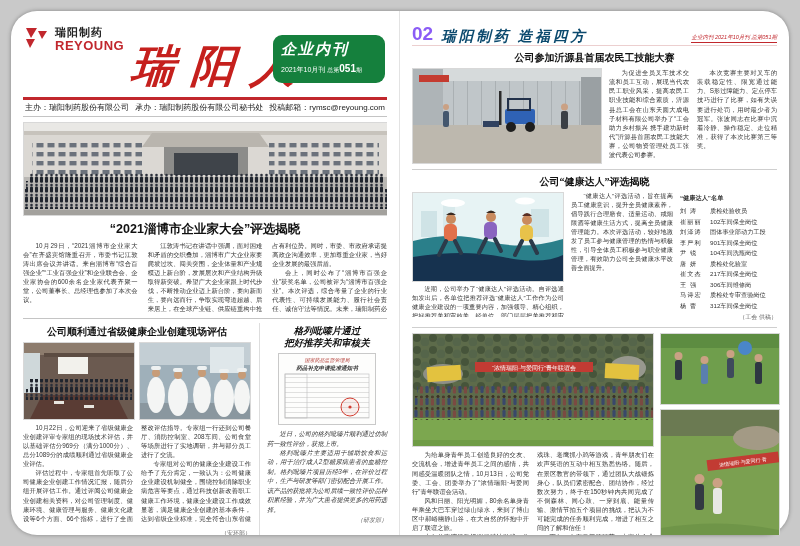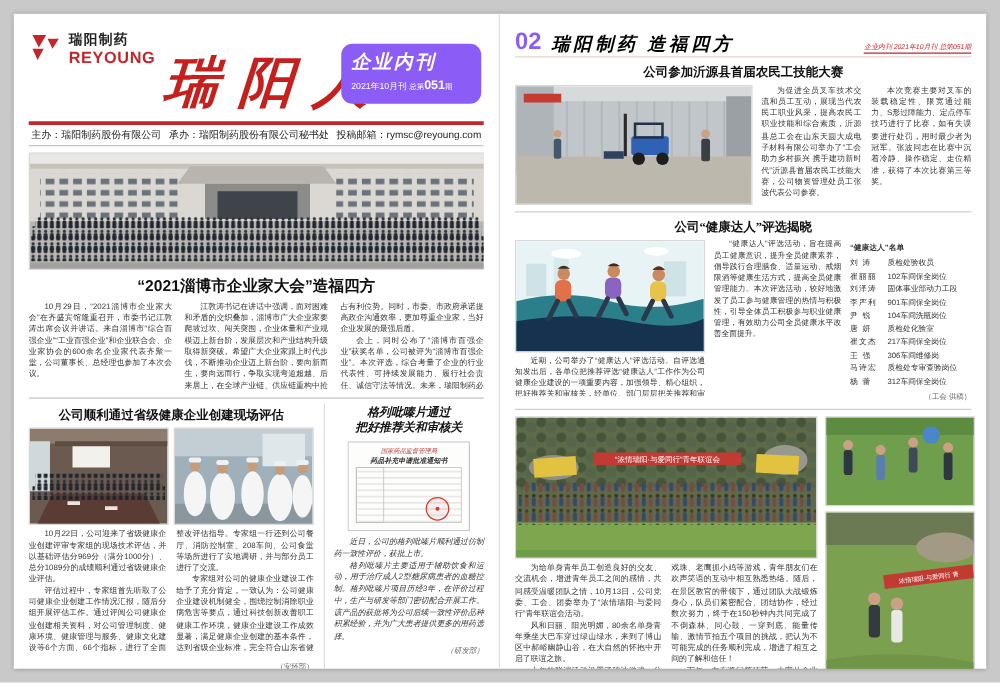--- a/index.html
+++ b/index.html
@@ -1,27 +1,27 @@
 <!DOCTYPE html>
 <html><head>
 <meta charset="utf-8">
 <style>
   html,body{margin:0;padding:0;}
   body{width:800px;height:546px;background:#c9c9c9;font-family:"Liberation Sans","DejaVu Sans",sans-serif;overflow:hidden;}
-  .spread{width:778px;height:524px;margin:11px auto;background:#ffffff;display:flex;box-shadow:0 0 4px rgba(0,0,0,.35);}
+  .spread{width:778px;height:524px;margin:11px auto;background:#ffffff;display:flex;box-shadow:0 0 4px rgba(0,0,0,.35);border-radius:26px;}
   .page{width:389px;height:524px;box-sizing:border-box;padding:8px 12px;overflow:hidden;position:relative;}
   .page-left{border-right:1px solid #e3e3e3;}
   
   .masthead{position:relative;height:76px;}
   .logo{position:absolute;left:2px;top:8px;display:flex;align-items:flex-start;gap:4px;}
   .logo-text{line-height:1.05;}
   .logo-cn{font-size:11px;font-weight:bold;color:#222;letter-spacing:1px;}
   .logo-en{font-size:13px;font-weight:bold;color:#c1272d;letter-spacing:.5px;}
   .paper-title{position:absolute;left:108px;top:18px;margin:0;font-family:"Liberation Serif","DejaVu Serif",serif;font-style:italic;font-weight:bold;font-size:44px;color:#c5201d;letter-spacing:16px;transform:skewX(-4deg);}
-  .issue-box{position:absolute;right:2px;top:16px;width:112px;height:48px;background:#8b5cf6;border-radius:9px;color:#fff;padding:5px 8px;box-sizing:border-box;}
+  .issue-box{position:absolute;right:2px;top:16px;width:112px;height:48px;background:#15803d;border-radius:9px;color:#fff;padding:5px 8px;box-sizing:border-box;}
   .issue-kind{font-family:"Liberation Serif","DejaVu Serif",serif;font-style:italic;font-weight:bold;font-size:15px;letter-spacing:2px;}
   .issue-line2{font-size:7px;margin-top:4px;white-space:nowrap;}
   .issue-no{font-size:6px;} .issue-no b{font-size:10px;}
   .rule-red{height:2.5px;background:#c1272d;margin-top:2px;}
   .pub-row{display:flex;justify-content:space-between;align-items:center;height:16px;font-size:8px;color:#222;padding:0 2px;}
   .rule-gray{height:1px;background:#c4c4c4;}
   
   figure{margin:0;} svg{display:block;}
   .photo{border:1px solid #d8d8d8;}
   
@@ -37,21 +37,21 @@
   .sec-a2{width:228px;}
   .a2-photos{display:flex;gap:4px;margin:2px 0 3px;}
   .a2-body{height:104px;}
   .sec-a3{flex:1;border-left:1px solid #ddd;padding-left:7px;font-style:italic;}
   .a3-head{margin:2px 0 3px;text-align:center;font-size:9.5px;font-weight:bold;line-height:1.35;color:#111;}
   .cert-wrap{display:flex;justify-content:center;margin:2px 0 4px;}
   .a3-body p{margin:0;text-indent:2em;font-size:6.3px;line-height:1.5;text-align:justify;color:#333;}
   
   .p2-header{display:flex;align-items:flex-end;height:24px;border-bottom:1px solid #eccfcf;padding-bottom:2px;}
   .p2-no{font-family:Liberation Sans, sans-serif;font-size:19px;font-weight:bold;color:#8b5cf6;line-height:1;}
-  .p2-slogan{font-family:"Liberation Serif","DejaVu Serif",serif;font-style:italic;font-weight:bold;font-size:14.5px;color:#000000;margin-left:8px;letter-spacing:3px;line-height:1;}
+  .p2-slogan{font-family:"Liberation Serif","DejaVu Serif",serif;font-style:italic;font-weight:bold;font-size:14.5px;color:#0c4a6e;margin-left:8px;letter-spacing:3px;line-height:1;}
   .p2-issue{margin-left:auto;font-size:5.5px;color:#c1272d;border-bottom:1px solid #c1272d;padding-bottom:1px;font-style:italic;}
   .b1-row{display:flex;gap:7px;margin-top:2px;}
   .b1-text{flex:1;height:96px;}
   .art-sep{height:1px;background:#cfcfcf;margin:5px 0;}
   .b2-row{display:flex;gap:7px;}
   .b2-col1{width:152px;}
   .b2-col1 p{margin:3px 0 0;text-indent:2em;font-size:6.2px;line-height:1.45;text-align:justify;color:#333;height:32px;overflow:hidden;}
   .b2-col2{width:102px;height:128px;overflow:hidden;}
   .b2-col2 p{margin:0;text-indent:2em;font-size:6.2px;line-height:1.45;text-align:justify;color:#333;}
   .b2-col3{flex:1;font-size:6.2px;color:#333;}
@@ -140,21 +140,21 @@
         <rect x="150" y="30" width="64" height="22" fill="#3f444a"></rect>
         <rect x="0" y="54" width="363" height="38" fill="#b9b7b3"></rect>
         <rect x="4" y="50" width="355" height="10" fill="url(#crowd)"></rect>
         <rect x="2" y="58" width="359" height="10" fill="url(#crowd)"></rect>
         <rect x="0" y="66" width="363" height="11" fill="url(#crowd)"></rect>
         <rect x="0" y="75" width="363" height="11" fill="url(#crowd)"></rect>
         <rect x="0" y="87" width="363" height="5" fill="#a3a19d"></rect>
       </svg>
     </figure>
 
-    <h2 class="headline-1">“2021淄博市企业家大会”造福四方</h2>
+    <h2 class="headline-1">“2021淄博市企业家大会”评选揭晓</h2>
     <div class="cols cols-3">
       <p>10月29日，“2021淄博市企业家大会”在齐盛宾馆隆重召开，市委书记江敦涛出席会议并讲话。来自淄博市“综合百强企业”“工业百强企业”和企业联合会、企业家协会的600余名企业家代表齐聚一堂，公司董事长、总经理也参加了本次会议。</p>
       <p>江敦涛书记在讲话中强调，面对困难和矛盾的交织叠加，淄博市广大企业家要爬坡过坎、闯关突围，企业体量和产业规模迈上新台阶，发展层次和产业结构升级取得新突破。希望广大企业家跟上时代步伐，不断推动企业迈上新台阶，要向新而生，要向远而行，争取实现弯道超越、后来居上，在全球产业链、供应链重构中抢占有利位势。同时，市委、市政府承诺提高政企沟通效率，更加尊重企业家，当好企业发展的最强后盾。</p>
       <p>会上，同时公布了“淄博市百强企业”获奖名单，公司被评为“淄博市百强企业”。本次评选，综合考量了企业的行业代表性、可持续发展能力、履行社会责任、诚信守法等情况。未来，瑞阳制药必将牢记市委市政府的要求，脚踏实地做好企业经营，扎实推进高质量发展工作，以更优异的成绩回报社会。</p>
 
     </div>
     <div class="rule-gray" style="margin-top:3px"></div>
 
     <div class="bottom-row">
 

